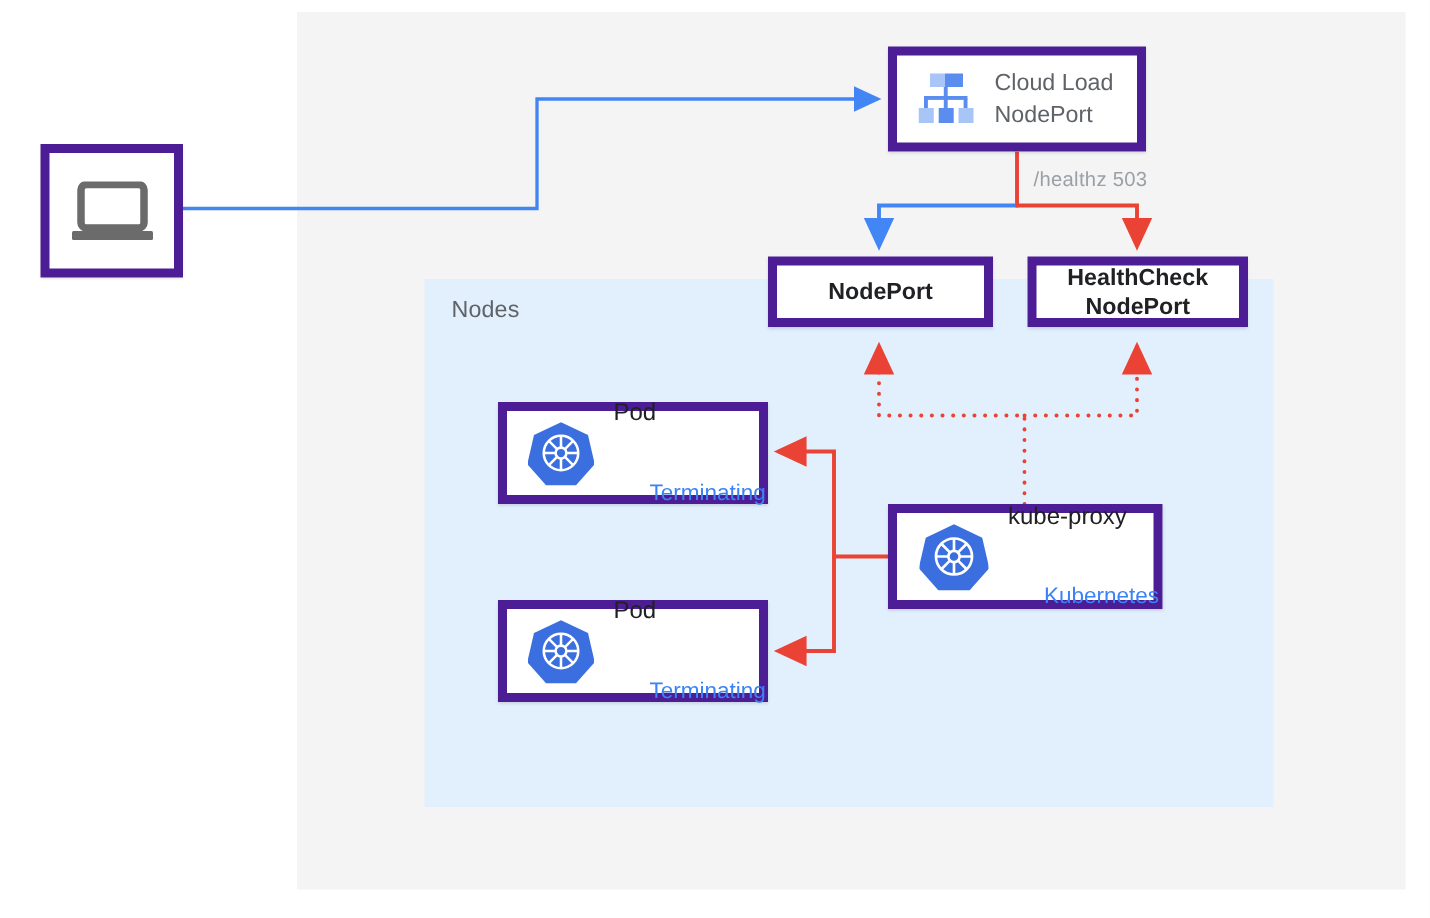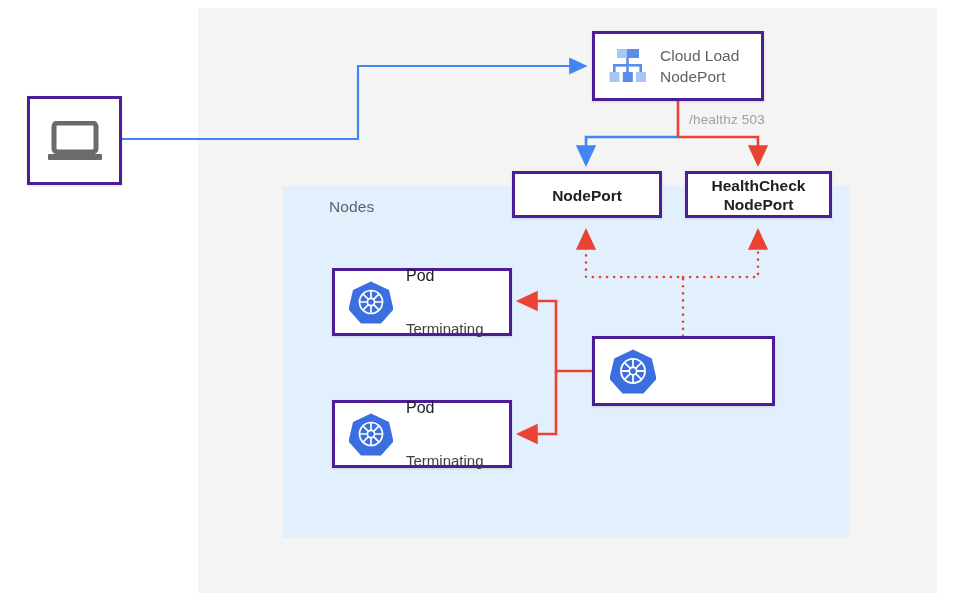--- a/index.html
+++ b/index.html
@@ -38,28 +38,27 @@
     background: #e2f0fd;
   }
   .nodes-label {
     position: absolute;
     left: 301px;
     top: 198px;
     font-size: 15.5px;
     color: #5f6368;
     letter-spacing: .1px;
     white-space: nowrap;
-    margin-left: 28px;
   }
 
   
   .card {
     position: absolute;
     background: #ffffff;
-    border: 3px solid #4c1d95;
+    border: 6px solid #4c1d95;
     box-sizing: border-box;
     box-shadow: 0 1px 2px rgba(60,64,67,.18);
   }
 
   
   .client-card {
     left: 27px;
     top: 96px;
     width: 95px;
     height: 89px;
@@ -157,23 +156,24 @@
     gap: 33px;
   }
   .node-title {
     font-size: 16px;
     color: #202124;
     line-height: 20px;
     white-space: nowrap;
   }
   .node-sub {
     font-size: 15px;
-    color: #404040;
+    color: #3b82f6;
     line-height: 20px;
     white-space: nowrap;
+    margin-left: 24px;
   }
 
   
   .wires {
     position: absolute;
     left: 0;
     top: 0;
     width: 953px;
     height: 612px;
     pointer-events: none;
@@ -304,15 +304,19 @@
     <svg class="k8s-icon kp-icon" viewBox="0 0 44 44">
       <polygon points="22,1.5 40,10 44.5,29.5 32,43.5 12,43.5 -0.5,29.5 4,10" fill="#3b6fe0"></polygon>
       <g fill="none" stroke="#ffffff" stroke-width="1.7">
         <circle cx="22" cy="22" r="11.5"></circle>
         <circle cx="22" cy="22" r="3.6"></circle>
         <path d="M22,10.5 L22,18.4 M22,25.6 L22,33.5 M10.5,22 L18.4,22 M25.6,22 L33.5,22
                  M13.9,13.9 L19.4,19.4 M24.6,24.6 L30.1,30.1
                  M30.1,13.9 L24.6,19.4 M19.4,24.6 L13.9,30.1"></path>
       </g>
     </svg>
+    <div class="node-text">
+      <div class="node-title">kube-proxy</div>
+      <div class="node-sub">Kubernetes</div>
+    </div>
   </div>
 
 </div>
 
 </body></html>

